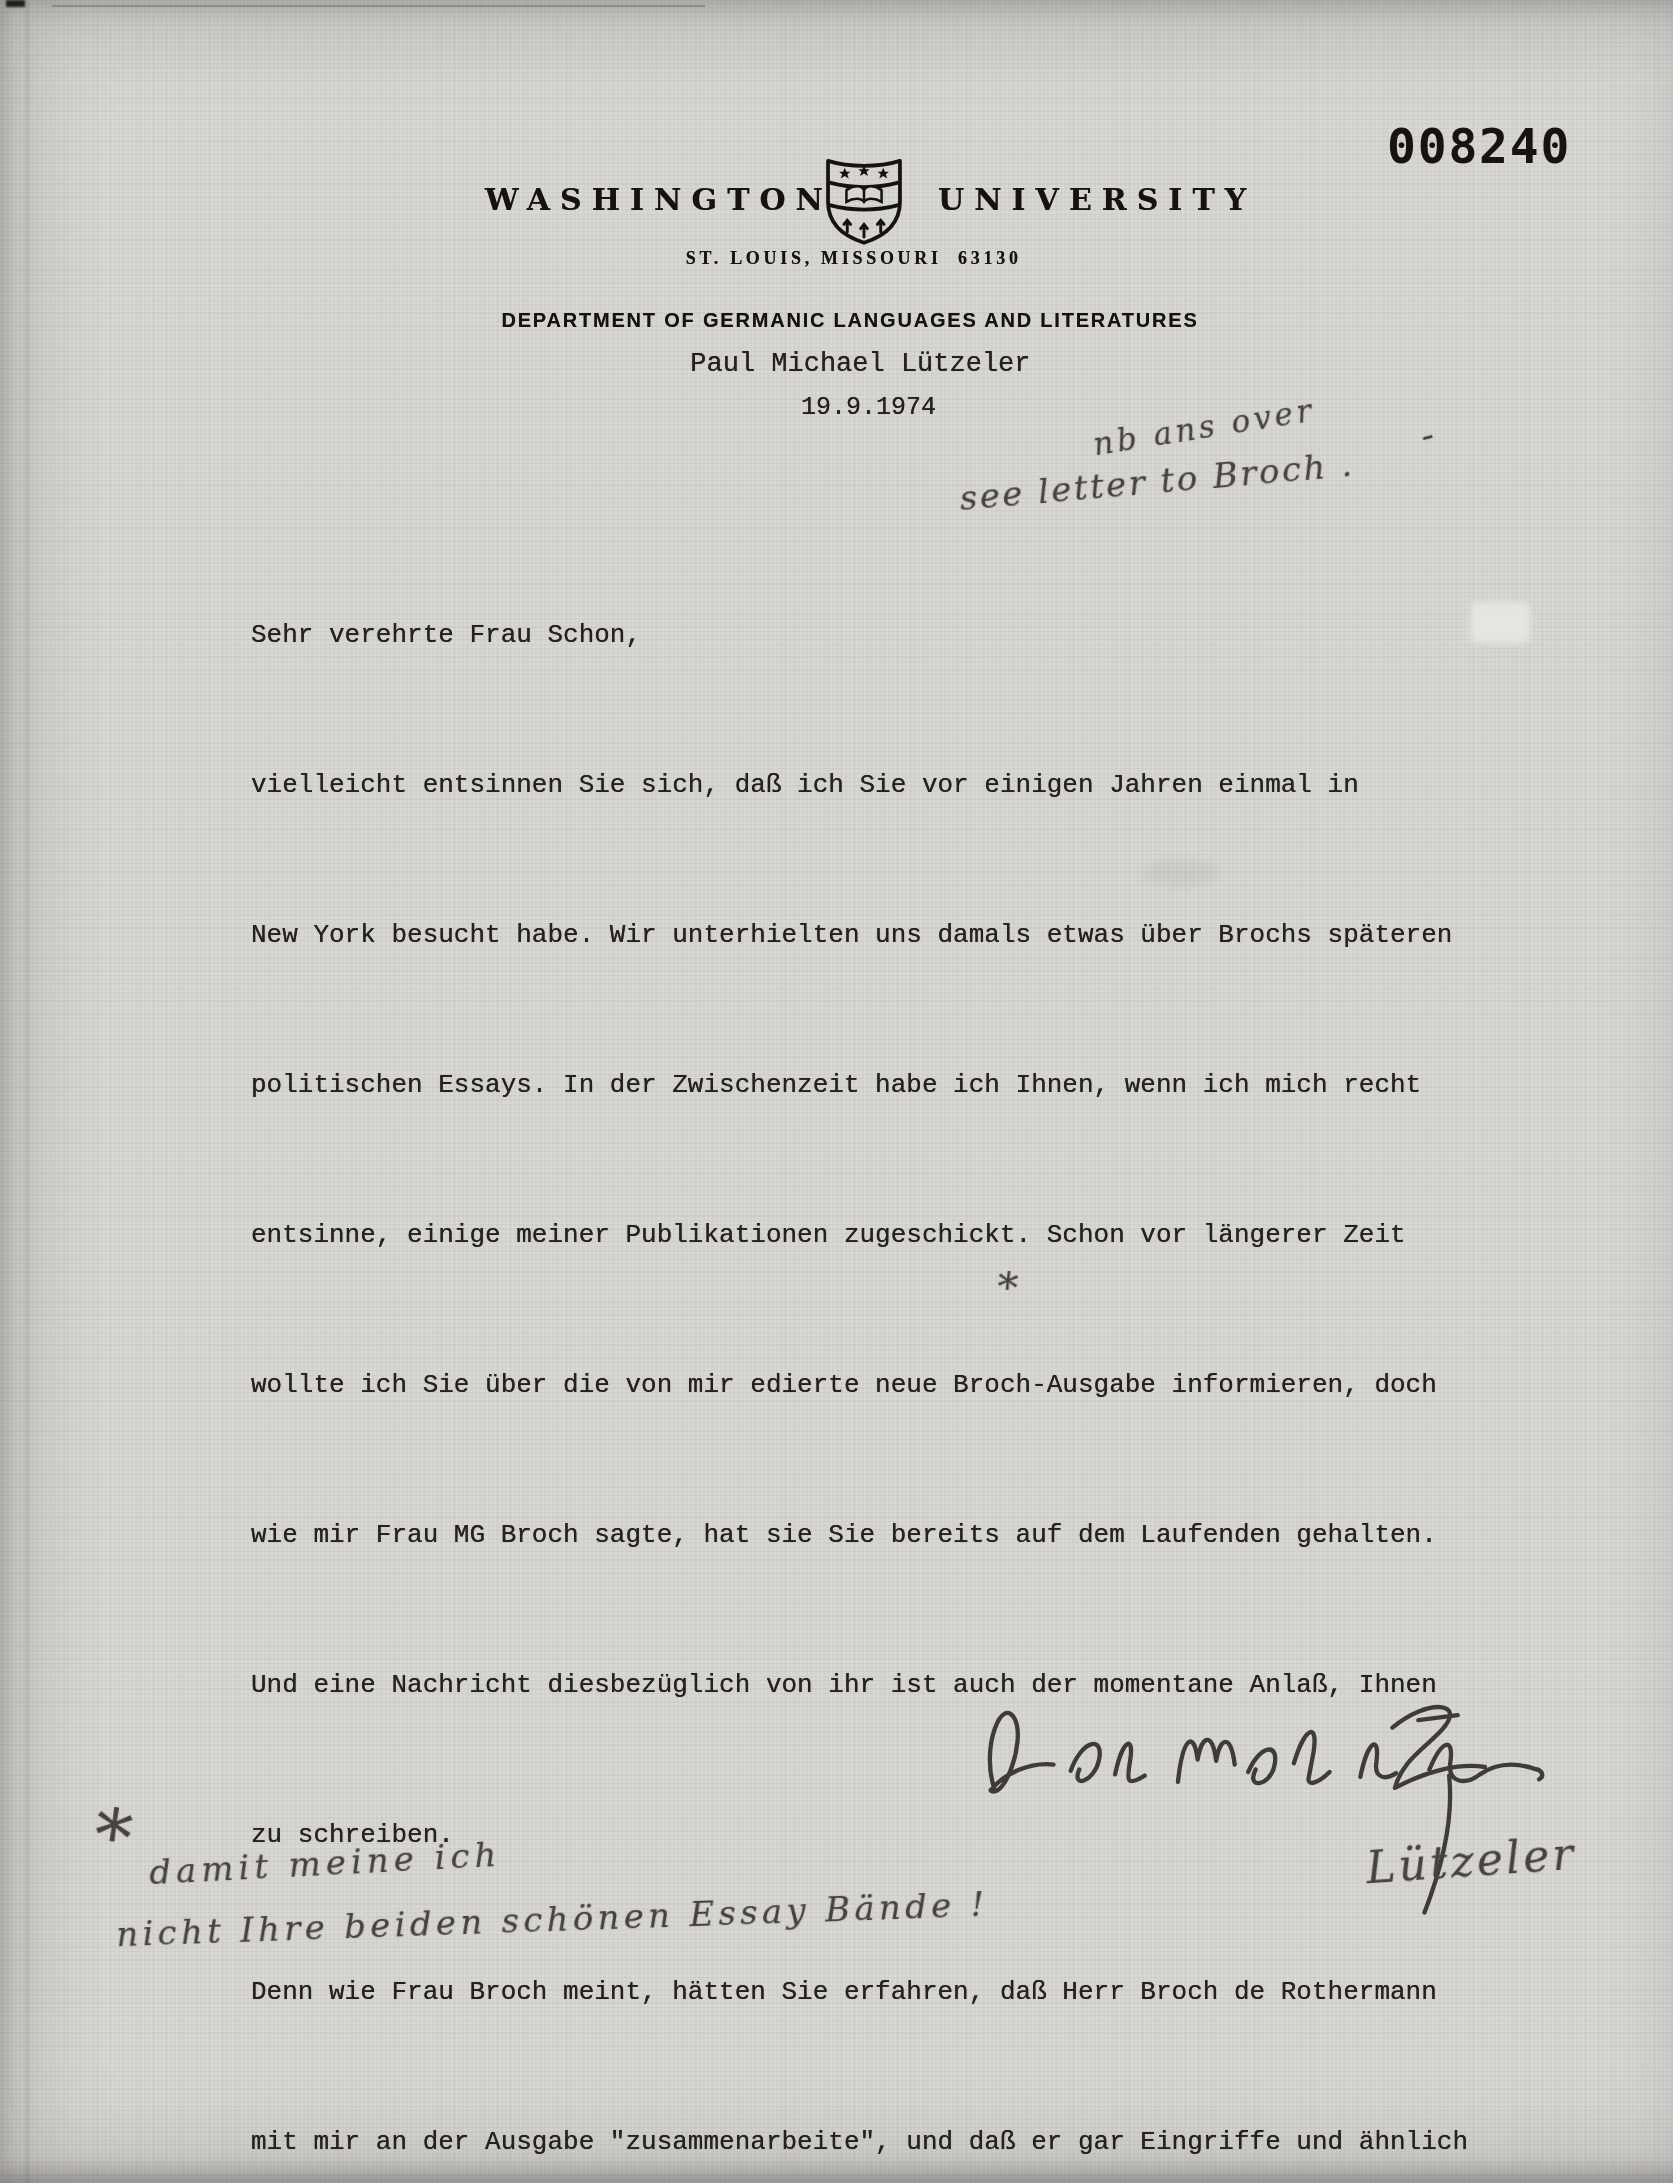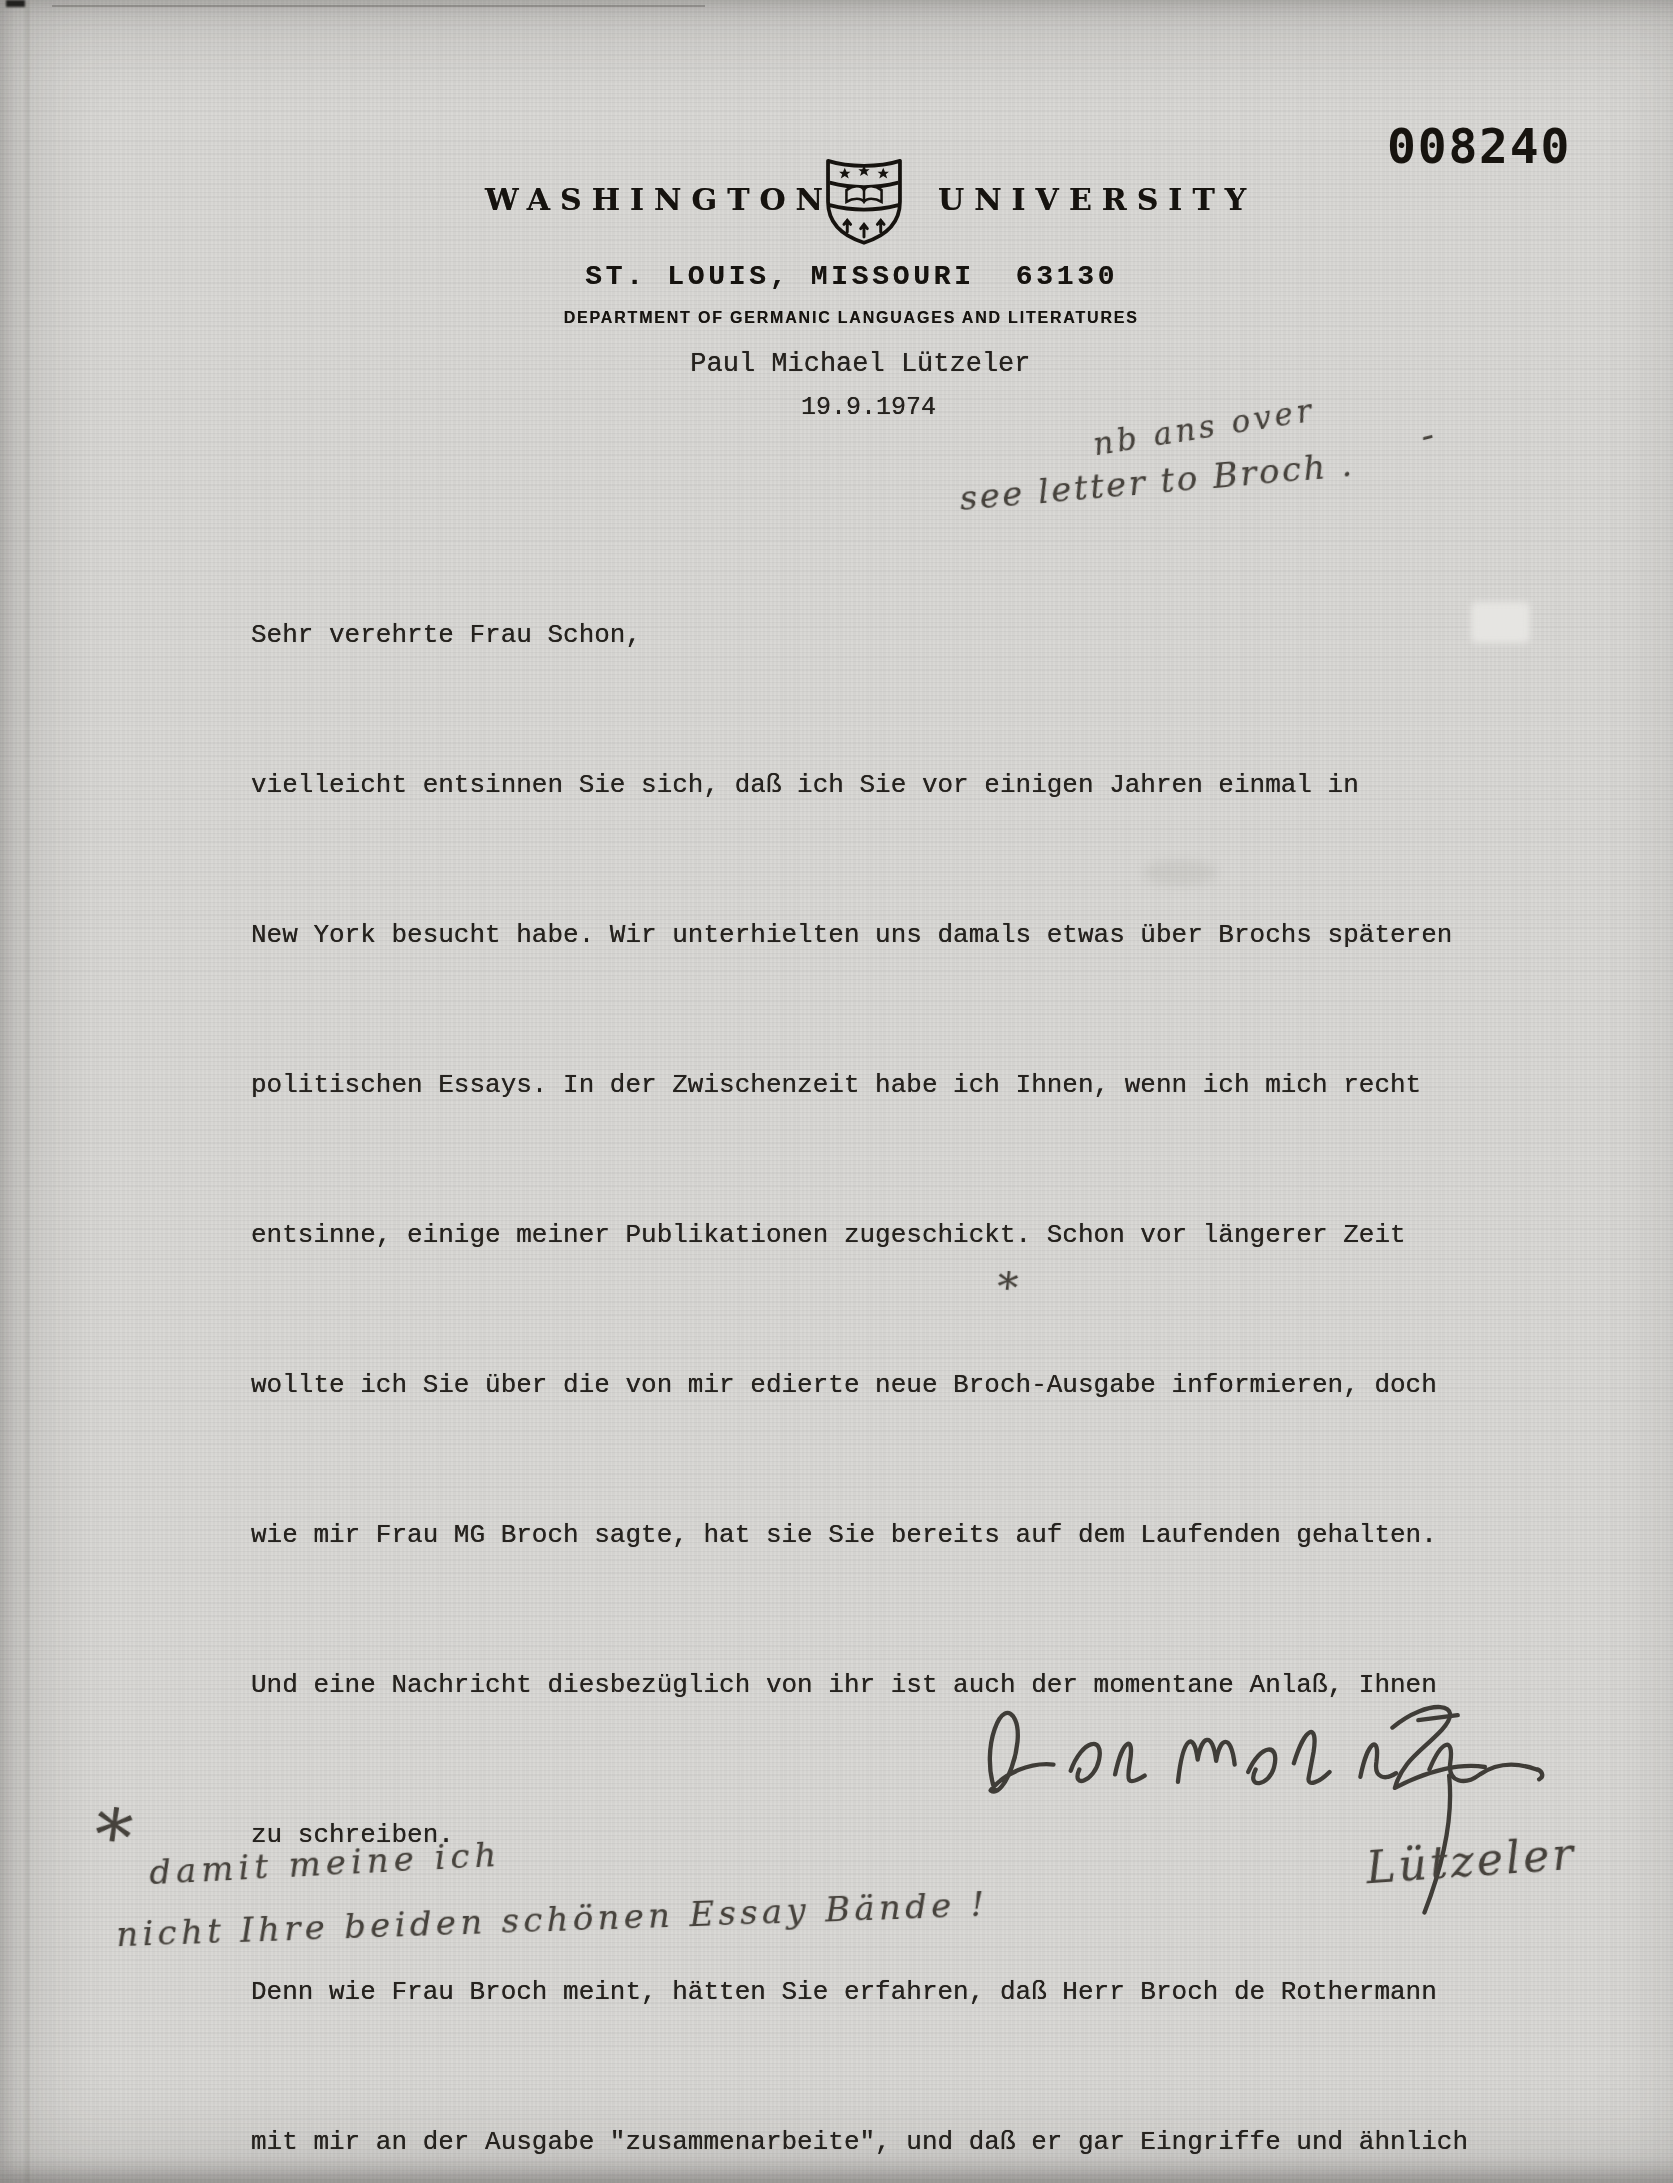--- a/index.html
+++ b/index.html
@@ -33,22 +33,22 @@
   }
   .archive-number{
     left:1387px;top:118px;
     font-family:"DejaVu Sans Mono", monospace;
     font-weight:bold;font-size:48px;letter-spacing:1.8px;
     color:#17140f;filter:blur(0.3px);
   }
   .uni-left{left:485px;top:182px;font-family:"DejaVu Serif", serif;font-weight:bold;font-size:30px;letter-spacing:10px;}
   .uni-right{left:938px;top:182px;font-family:"DejaVu Serif", serif;font-weight:bold;font-size:30px;letter-spacing:10px;}
   .crest{left:822px;top:155px;}
-  .address{left:50%;top:261px;transform:translateX(-51%);font-family:Liberation Mono, monospace;font-weight:bold;font-size:28px;letter-spacing:3.7px;}
-  .department{left:50%;top:309px;transform:translateX(-51%);font-family:"Liberation Sans", sans-serif;font-weight:bold;font-size:16px;letter-spacing:1.8px;}
+  .address{left:50%;top:248px;transform:translateX(-51%);font-family:Liberation Serif, serif;font-weight:bold;font-size:18px;letter-spacing:3.7px;}
+  .department{left:50%;top:309px;transform:translateX(-51%);font-family:"Liberation Sans", sans-serif;font-weight:bold;font-size:20px;letter-spacing:1.8px;}
   .author{left:50%;top:349px;transform:translateX(-49%);font-size:27px;}
   .letter-date{left:801px;top:393px;font-size:25px;}
   
   .hand{
     font-family:"DejaVu Serif", serif;
     font-style:italic;
     color:#46423c;
     filter:blur(0.4px);
     text-shadow:0 0 1.2px rgba(70,66,60,.4);
     white-space:pre;

